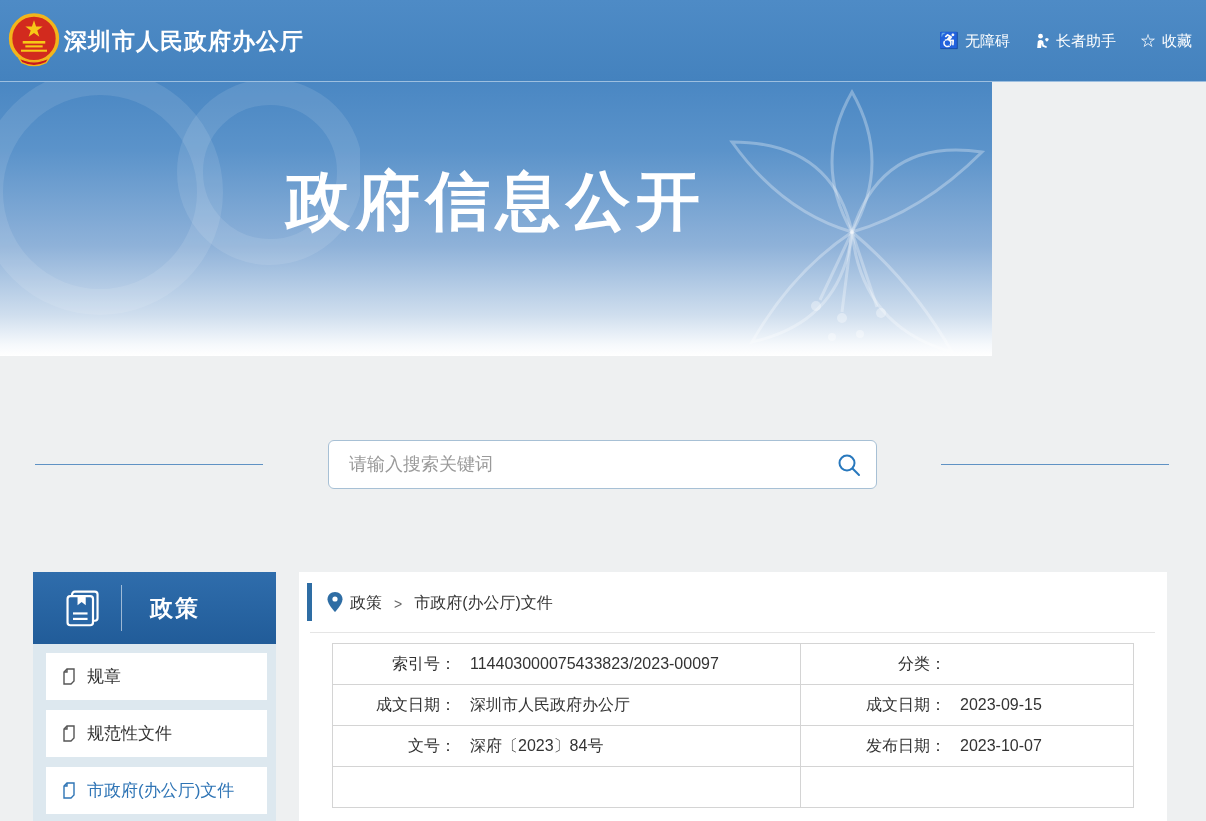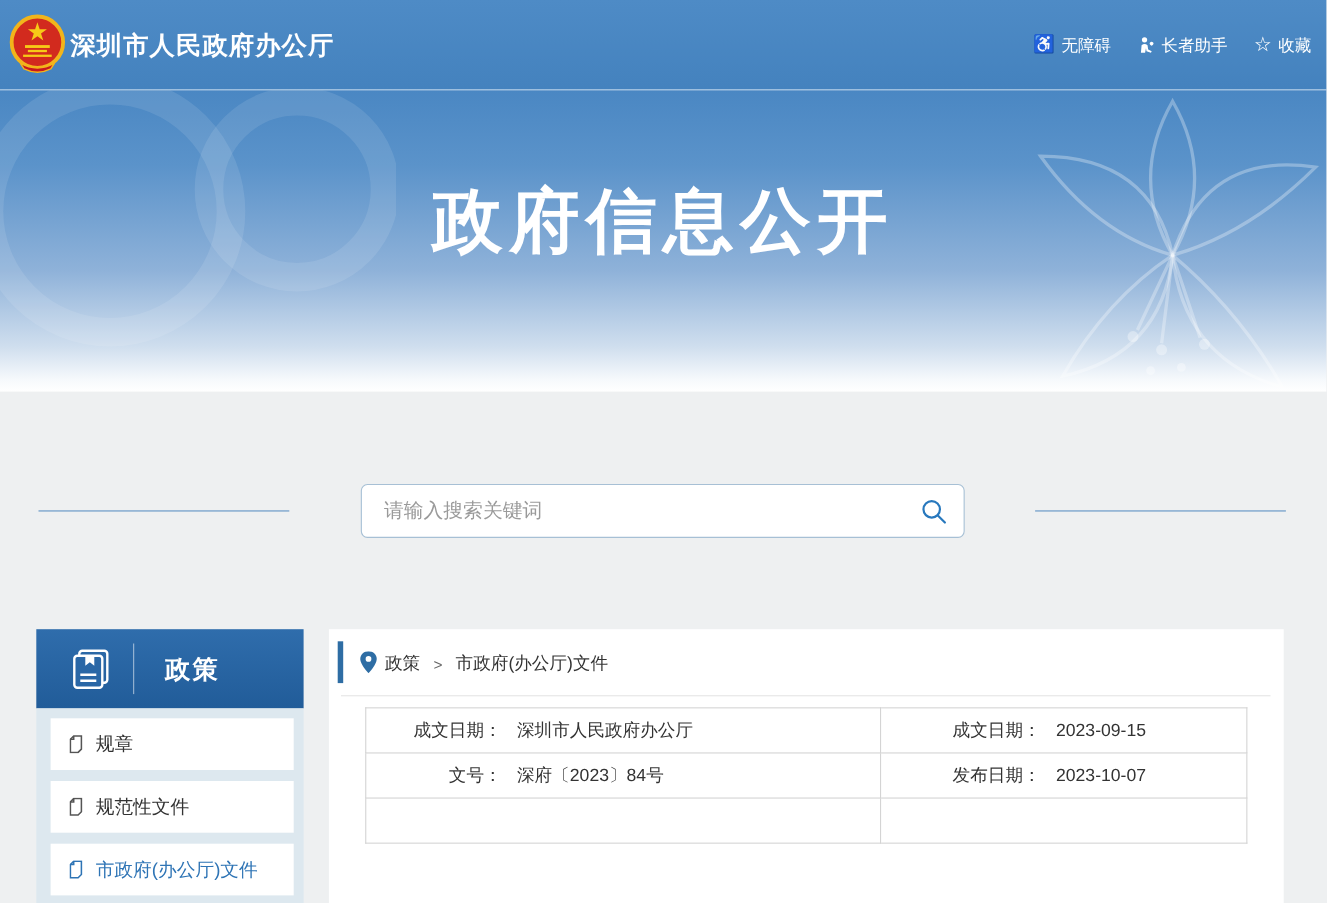--- a/index.html
+++ b/index.html
@@ -24,21 +24,21 @@
   }
   .topbar-link {
     display:flex; align-items:center; gap:6px;
     color:#ffffff; font-size:15px; cursor:pointer; text-decoration:none;
   }
   .topbar-link .glyph { font-size:16px; line-height:1; }
   .topbar-link svg { display:block; }
 
   
   .banner {
-    position:absolute; left:0; top:82px; width:1206px; height:274px;
+    position:absolute; left:0; top:82px; width:992px; height:274px;
     background:linear-gradient(180deg,#4a87c3 0%,#5b93ca 25%,#8fb2d9 60%,#cfdeee 85%,#f6f9fc 96%,#ffffff 100%);
     overflow:hidden;
   }
   .banner-title {
     position:absolute; left:0; top:76px; width:100%;
     text-align:center; color:#ffffff; font-size:64px; font-weight:bold;
     letter-spacing:6px;
   }
   .deco { position:absolute; pointer-events:none; }
 
@@ -234,20 +234,28 @@
         <span class="crumb-sep">&gt;</span>
         <span class="crumb-current">市政府(办公厅)文件</span>
       </div>
       <div class="panel-divider"></div>
     </div>
 
     <table class="doc-table">
       <tbody>
         <tr>
           <td class="cell-a">
+            <span class="fld-label">索引号：</span><span class="fld-value">114403000075433823/2023-00097</span>
+          </td>
+          <td class="cell-b">
+            <span class="fld-label">分类：</span><span class="fld-value"></span>
+          </td>
+        </tr>
+        <tr>
+          <td class="cell-a">
             <span class="fld-label">成文日期：</span><span class="fld-value">深圳市人民政府办公厅</span>
           </td>
           <td class="cell-b">
             <span class="fld-label">成文日期：</span><span class="fld-value">2023-09-15</span>
           </td>
         </tr>
         <tr>
           <td class="cell-a">
             <span class="fld-label">文号：</span><span class="fld-value">深府〔2023〕84号</span>
           </td>

